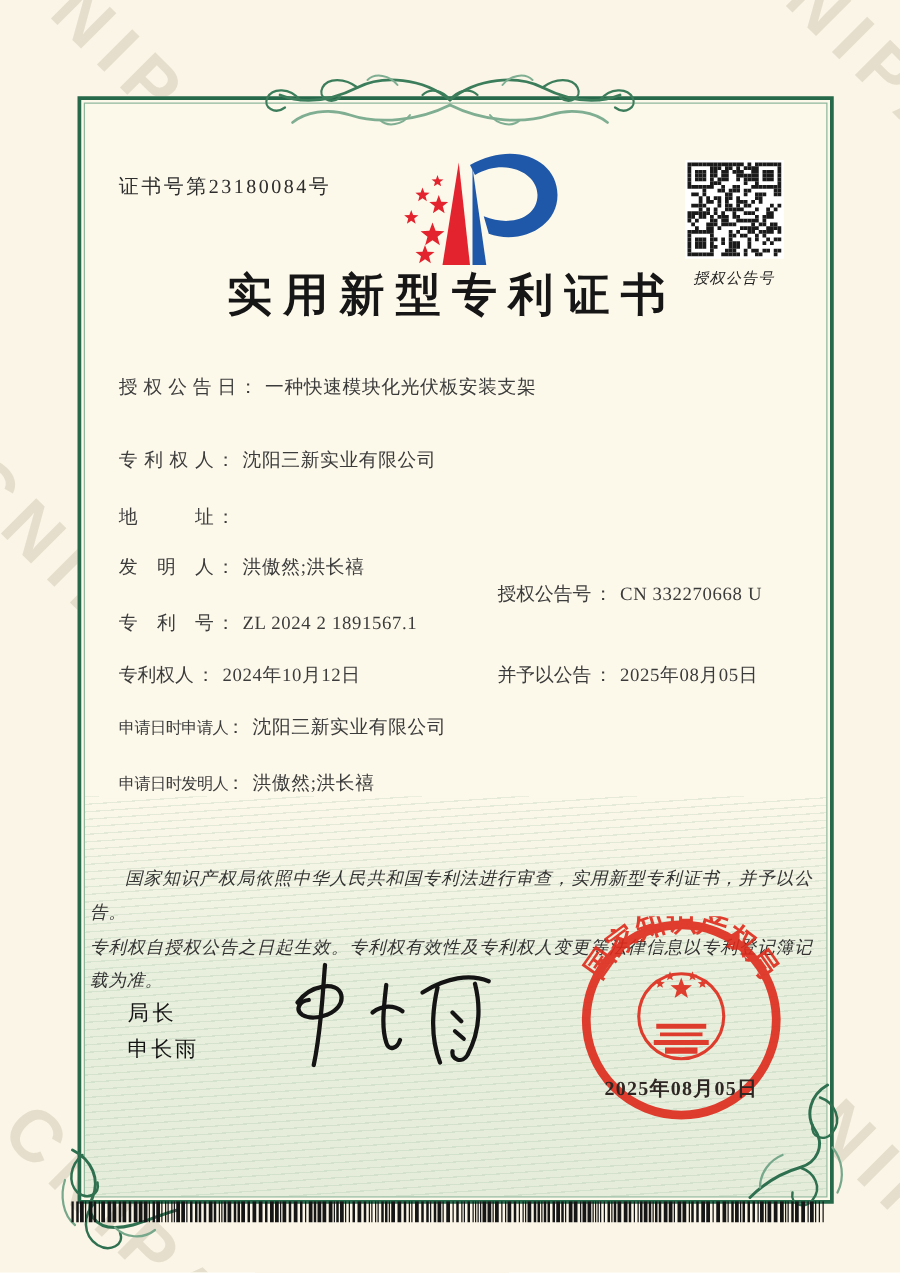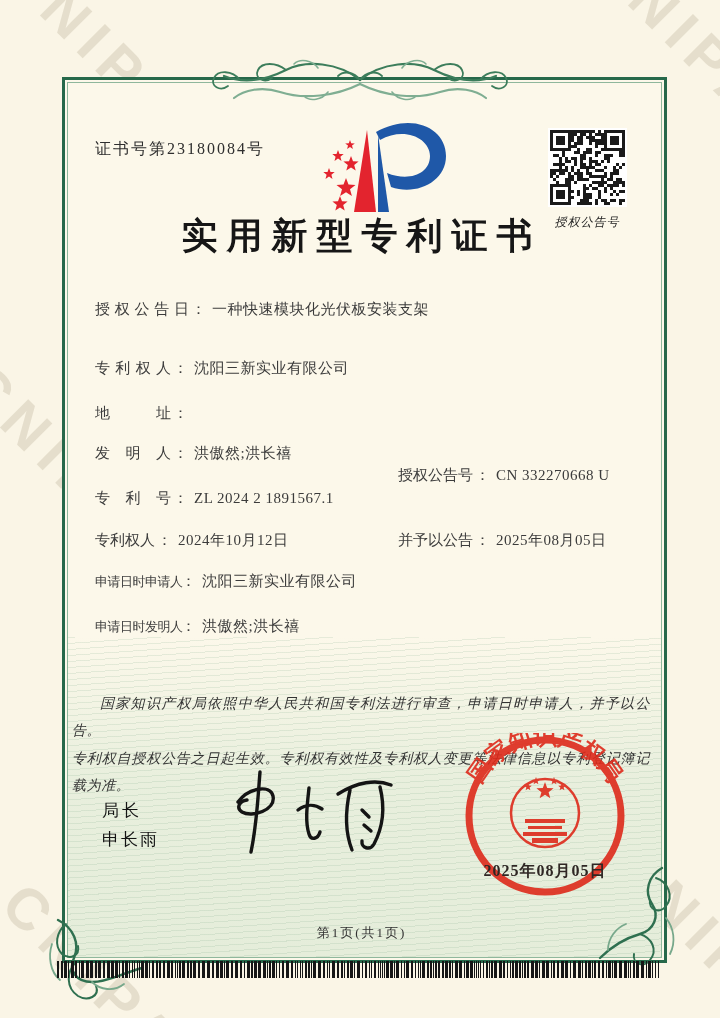--- a/index.html
+++ b/index.html
@@ -817,21 +817,21 @@
       <span class="colon">：</span>
       <span class="val">沈阳三新实业有限公司</span>
   </div>
   <div class="row" style="top:617px;">
     <span class="lab w7">申请日时发明人</span>
       <span class="colon">：</span>
       <span class="val">洪傲然;洪长禧</span>
   </div>
 
   <div class="abs" id="declaration">
-    <span class="ind">国家知识产权局依照中华人民共和国专利法进行审查，申请日时申请人，并予以公告。</span>
+    <span class="ind">国家知识产权局依照中华人民共和国专利法进行审查，实用新型专利证书，并予以公告。</span>
     <span class="l2">专利权自授权公告之日起生效。专利权有效性及专利权人变更等法律信息以专利登记簿记载为准。</span>
   </div>
 
   <div class="abs" id="signer-title">局长</div>
   <div class="abs" id="signer-name">申长雨</div>
 
   <svg class="abs" id="signature" viewBox="0 0 185 98">
     <g stroke="#141414" fill="none" stroke-width="3.4" stroke-linecap="round" stroke-linejoin="round">
       <path d="M26,40 C36,26 58,22 61,34 C64,48 40,56 30,50 C24,46 27,39 35,38"></path>
       <path d="M48,10 C46,34 45,62 39,90"></path>
@@ -864,17 +864,16 @@
           </g>
         <rect x="63" y="86" width="40" height="4" stroke="none"></rect>
         <rect x="66" y="93" width="34" height="3" stroke="none"></rect>
         <rect x="61" y="99" width="44" height="4" stroke="none"></rect>
         <rect x="70" y="105" width="26" height="5" stroke="none"></rect>
       </g>
     </g>
   </svg>
   <div class="abs" id="seal-date">2025年08月05日</div>
 
-  <div class="abs" id="footer">第1页(共1页)</div>
 
   <div class="abs" id="barcode"><i style="width: 2px;"></i><s style="width: 2px;"></s><i style="width: 2px;"></i><s style="width: 1px;"></s><i style="width: 3px;"></i><s style="width: 1px;"></s><i style="width: 1px;"></i><s style="width: 2px;"></s><i style="width: 3px;"></i><s style="width: 1px;"></s><i style="width: 2px;"></i><s style="width: 2px;"></s><i style="width: 1px;"></i><s style="width: 1px;"></s><i style="width: 3px;"></i><s style="width: 2px;"></s><i style="width: 3px;"></i><s style="width: 1px;"></s><i style="width: 3px;"></i><s style="width: 2px;"></s><i style="width: 2px;"></i><s style="width: 1px;"></s><i style="width: 3px;"></i><s style="width: 2px;"></s><i style="width: 2px;"></i><s style="width: 2px;"></s><i style="width: 3px;"></i><s style="width: 1px;"></s><i style="width: 3px;"></i><s style="width: 1px;"></s><i style="width: 3px;"></i><s style="width: 1px;"></s><i style="width: 1px;"></i><s style="width: 2px;"></s><i style="width: 2px;"></i><s style="width: 1px;"></s><i style="width: 3px;"></i><s style="width: 1px;"></s><i style="width: 1px;"></i><s style="width: 2px;"></s><i style="width: 1px;"></i><s style="width: 1px;"></s><i style="width: 1px;"></i><s style="width: 2px;"></s><i style="width: 1px;"></i><s style="width: 1px;"></s><i style="width: 1px;"></i><s style="width: 1px;"></s><i style="width: 3px;"></i><s style="width: 1px;"></s><i style="width: 3px;"></i><s style="width: 1px;"></s><i style="width: 1px;"></i><s style="width: 2px;"></s><i style="width: 2px;"></i><s style="width: 2px;"></s><i style="width: 2px;"></i><s style="width: 1px;"></s><i style="width: 2px;"></i><s style="width: 2px;"></s><i style="width: 2px;"></i><s style="width: 2px;"></s><i style="width: 3px;"></i><s style="width: 1px;"></s><i style="width: 2px;"></i><s style="width: 2px;"></s><i style="width: 1px;"></i><s style="width: 1px;"></s><i style="width: 1px;"></i><s style="width: 1px;"></s><i style="width: 2px;"></i><s style="width: 1px;"></s><i style="width: 3px;"></i><s style="width: 2px;"></s><i style="width: 2px;"></i><s style="width: 1px;"></s><i style="width: 2px;"></i><s style="width: 1px;"></s><i style="width: 3px;"></i><s style="width: 2px;"></s><i style="width: 2px;"></i><s style="width: 2px;"></s><i style="width: 3px;"></i><s style="width: 2px;"></s><i style="width: 3px;"></i><s style="width: 2px;"></s><i style="width: 2px;"></i><s style="width: 2px;"></s><i style="width: 3px;"></i><s style="width: 1px;"></s><i style="width: 3px;"></i><s style="width: 1px;"></s><i style="width: 1px;"></i><s style="width: 1px;"></s><i style="width: 3px;"></i><s style="width: 2px;"></s><i style="width: 2px;"></i><s style="width: 2px;"></s><i style="width: 3px;"></i><s style="width: 2px;"></s><i style="width: 2px;"></i><s style="width: 2px;"></s><i style="width: 1px;"></i><s style="width: 2px;"></s><i style="width: 3px;"></i><s style="width: 1px;"></s><i style="width: 2px;"></i><s style="width: 1px;"></s><i style="width: 3px;"></i><s style="width: 1px;"></s><i style="width: 3px;"></i><s style="width: 2px;"></s><i style="width: 3px;"></i><s style="width: 1px;"></s><i style="width: 1px;"></i><s style="width: 1px;"></s><i style="width: 2px;"></i><s style="width: 1px;"></s><i style="width: 3px;"></i><s style="width: 1px;"></s><i style="width: 1px;"></i><s style="width: 2px;"></s><i style="width: 1px;"></i><s style="width: 2px;"></s><i style="width: 2px;"></i><s style="width: 2px;"></s><i style="width: 3px;"></i><s style="width: 2px;"></s><i style="width: 2px;"></i><s style="width: 2px;"></s><i style="width: 1px;"></i><s style="width: 1px;"></s><i style="width: 1px;"></i><s style="width: 2px;"></s><i style="width: 1px;"></i><s style="width: 1px;"></s><i style="width: 1px;"></i><s style="width: 2px;"></s><i style="width: 2px;"></i><s style="width: 1px;"></s><i style="width: 2px;"></i><s style="width: 1px;"></s><i style="width: 1px;"></i><s style="width: 1px;"></s><i style="width: 3px;"></i><s style="width: 2px;"></s><i style="width: 3px;"></i><s style="width: 2px;"></s><i style="width: 2px;"></i><s style="width: 2px;"></s><i style="width: 1px;"></i><s style="width: 1px;"></s><i style="width: 1px;"></i><s style="width: 2px;"></s><i style="width: 3px;"></i><s style="width: 2px;"></s><i style="width: 2px;"></i><s style="width: 2px;"></s><i style="width: 2px;"></i><s style="width: 1px;"></s><i style="width: 1px;"></i><s style="width: 2px;"></s><i style="width: 2px;"></i><s style="width: 1px;"></s><i style="width: 3px;"></i><s style="width: 1px;"></s><i style="width: 1px;"></i><s style="width: 2px;"></s><i style="width: 3px;"></i><s style="width: 2px;"></s><i style="width: 1px;"></i><s style="width: 2px;"></s><i style="width: 2px;"></i><s style="width: 2px;"></s><i style="width: 1px;"></i><s style="width: 1px;"></s><i style="width: 1px;"></i><s style="width: 2px;"></s><i style="width: 2px;"></i><s style="width: 2px;"></s><i style="width: 1px;"></i><s style="width: 1px;"></s><i style="width: 1px;"></i><s style="width: 1px;"></s><i style="width: 1px;"></i><s style="width: 1px;"></s><i style="width: 1px;"></i><s style="width: 1px;"></s><i style="width: 3px;"></i><s style="width: 1px;"></s><i style="width: 3px;"></i><s style="width: 1px;"></s><i style="width: 1px;"></i><s style="width: 1px;"></s><i style="width: 3px;"></i><s style="width: 2px;"></s><i style="width: 1px;"></i><s style="width: 2px;"></s><i style="width: 1px;"></i><s style="width: 1px;"></s><i style="width: 3px;"></i><s style="width: 2px;"></s><i style="width: 2px;"></i><s style="width: 2px;"></s><i style="width: 1px;"></i><s style="width: 2px;"></s><i style="width: 1px;"></i><s style="width: 1px;"></s><i style="width: 1px;"></i><s style="width: 1px;"></s><i style="width: 3px;"></i><s style="width: 2px;"></s><i style="width: 2px;"></i><s style="width: 1px;"></s><i style="width: 2px;"></i><s style="width: 1px;"></s><i style="width: 1px;"></i><s style="width: 1px;"></s><i style="width: 2px;"></i><s style="width: 1px;"></s><i style="width: 2px;"></i><s style="width: 2px;"></s><i style="width: 2px;"></i><s style="width: 1px;"></s><i style="width: 3px;"></i><s style="width: 1px;"></s><i style="width: 2px;"></i><s style="width: 1px;"></s><i style="width: 1px;"></i><s style="width: 2px;"></s><i style="width: 3px;"></i><s style="width: 1px;"></s><i style="width: 3px;"></i><s style="width: 2px;"></s><i style="width: 1px;"></i><s style="width: 1px;"></s><i style="width: 3px;"></i><s style="width: 1px;"></s><i style="width: 3px;"></i><s style="width: 1px;"></s><i style="width: 1px;"></i><s style="width: 1px;"></s><i style="width: 1px;"></i><s style="width: 1px;"></s><i style="width: 1px;"></i><s style="width: 1px;"></s><i style="width: 1px;"></i><s style="width: 2px;"></s><i style="width: 1px;"></i><s style="width: 2px;"></s><i style="width: 2px;"></i><s style="width: 1px;"></s><i style="width: 1px;"></i><s style="width: 1px;"></s><i style="width: 2px;"></i><s style="width: 1px;"></s><i style="width: 3px;"></i><s style="width: 2px;"></s><i style="width: 3px;"></i><s style="width: 1px;"></s><i style="width: 2px;"></i><s style="width: 2px;"></s><i style="width: 1px;"></i><s style="width: 2px;"></s><i style="width: 1px;"></i><s style="width: 1px;"></s><i style="width: 2px;"></i><s style="width: 1px;"></s><i style="width: 3px;"></i><s style="width: 1px;"></s><i style="width: 2px;"></i><s style="width: 1px;"></s><i style="width: 1px;"></i><s style="width: 1px;"></s><i style="width: 2px;"></i><s style="width: 1px;"></s><i style="width: 2px;"></i><s style="width: 2px;"></s><i style="width: 3px;"></i><s style="width: 1px;"></s><i style="width: 3px;"></i><s style="width: 1px;"></s><i style="width: 1px;"></i><s style="width: 2px;"></s><i style="width: 3px;"></i><s style="width: 1px;"></s><i style="width: 3px;"></i><s style="width: 2px;"></s><i style="width: 1px;"></i><s style="width: 1px;"></s><i style="width: 2px;"></i><s style="width: 2px;"></s><i style="width: 2px;"></i><s style="width: 2px;"></s><i style="width: 3px;"></i><s style="width: 1px;"></s><i style="width: 3px;"></i><s style="width: 2px;"></s><i style="width: 1px;"></i><s style="width: 2px;"></s><i style="width: 3px;"></i><s style="width: 2px;"></s><i style="width: 3px;"></i><s style="width: 1px;"></s><i style="width: 1px;"></i><s style="width: 2px;"></s><i style="width: 2px;"></i><s style="width: 1px;"></s><i style="width: 3px;"></i><s style="width: 1px;"></s><i style="width: 1px;"></i><s style="width: 1px;"></s><i style="width: 2px;"></i><s style="width: 2px;"></s><i style="width: 2px;"></i><s style="width: 2px;"></s><i style="width: 2px;"></i><s style="width: 2px;"></s><i style="width: 1px;"></i><s style="width: 1px;"></s><i style="width: 3px;"></i><s style="width: 1px;"></s><i style="width: 1px;"></i><s style="width: 1px;"></s><i style="width: 3px;"></i><s style="width: 2px;"></s><i style="width: 3px;"></i><s style="width: 2px;"></s><i style="width: 3px;"></i><s style="width: 1px;"></s><i style="width: 1px;"></i><s style="width: 1px;"></s><i style="width: 1px;"></i><s style="width: 2px;"></s><i style="width: 2px;"></i><s style="width: 1px;"></s><i style="width: 3px;"></i><s style="width: 2px;"></s><i style="width: 3px;"></i><s style="width: 2px;"></s><i style="width: 1px;"></i><s style="width: 1px;"></s><i style="width: 3px;"></i><s style="width: 1px;"></s><i style="width: 1px;"></i><s style="width: 2px;"></s><i style="width: 1px;"></i><s style="width: 2px;"></s><i style="width: 1px;"></i><s style="width: 2px;"></s></div>
 
 </div>
 
 </body></html>

